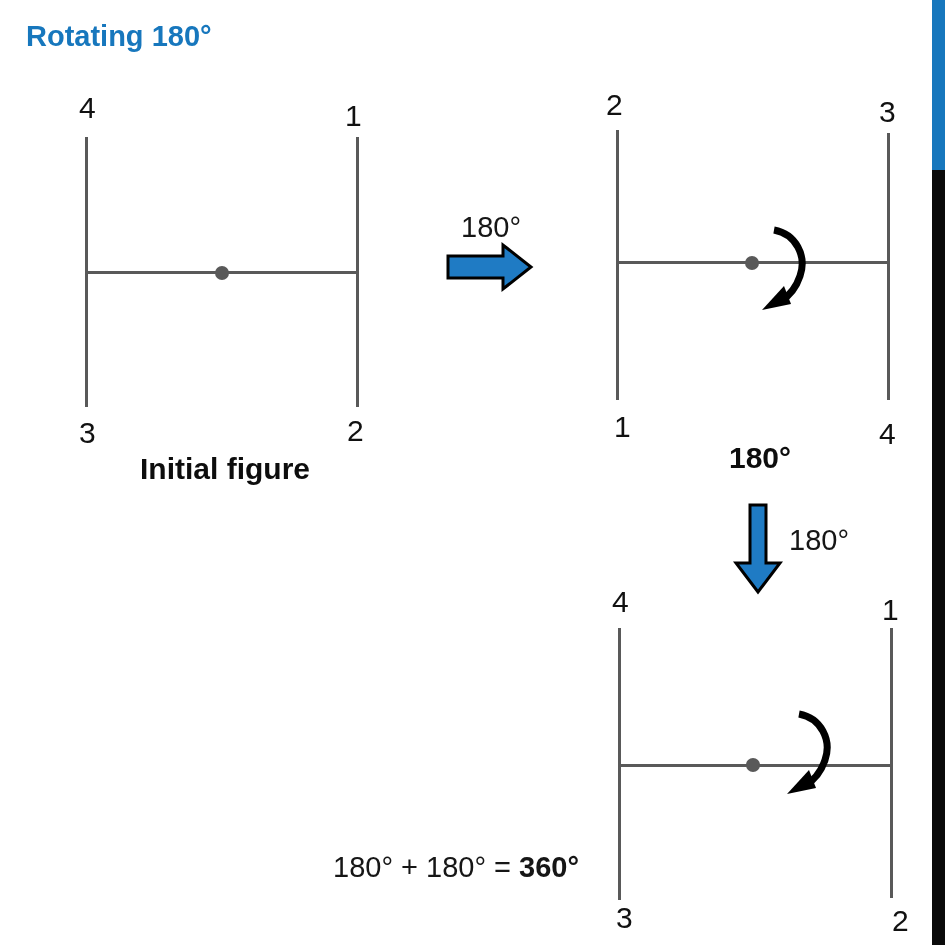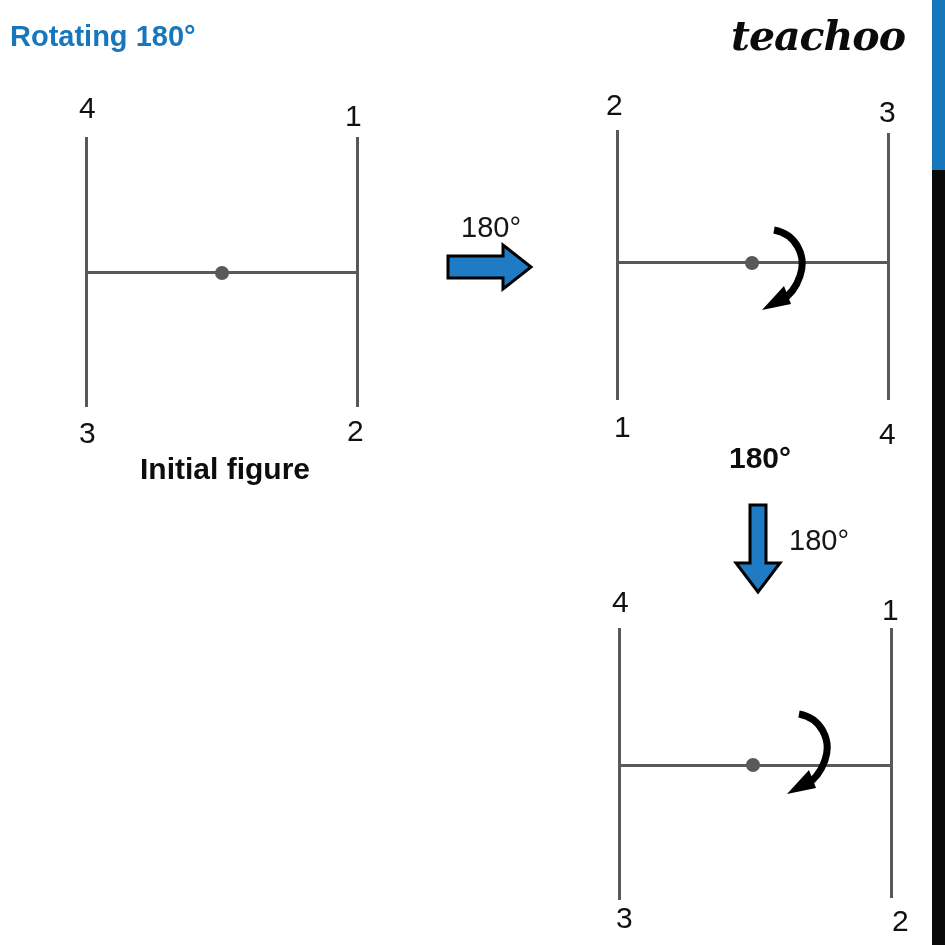--- a/index.html
+++ b/index.html
@@ -6,21 +6,21 @@
   .page{
     position:relative;
     width:945px;height:945px;
     background:#ffffff;
     overflow:hidden;
     font-family:"Liberation Sans", sans-serif;
     color:#111;
   }
   
   .title{
-    position:absolute;left:10px;top:20px;
+    position:absolute;left:26px;top:20px;
     font-size:29px;font-weight:bold;
     color:var(--accent,#1777bd);
     letter-spacing:0px;
   }
   .logo{
     position:absolute;right:40px;top:12px;
     font-family:"DejaVu Serif", serif;
     font-style:italic;font-weight:bold;
     font-size:41px;color:#0b0b0b;
     letter-spacing:-1px;
@@ -42,21 +42,20 @@
   .block-arrow polygon{fill:var(--arrow_fill,#1f7bc4);stroke:#000;stroke-width:3;stroke-linejoin:miter;}
   .rot-path{fill:none;stroke:#000;stroke-width:7;stroke-linecap:butt;}
   .rot-head{fill:#000;stroke:none;}
 </style>
 </head>
 <body>
 
 <div class="page">
 
   <div class="title">Rotating 180°</div>
-  <div class="logo">teachoo</div>
   <div class="edge-bar blue"></div>
   <div class="edge-bar black"></div>
 
   <div>
     <div class="vline" style="left:85px;top:137px;height:270px"></div>
     <div class="vline" style="left:356px;top:137px;height:270px"></div>
     <div class="hline" style="left:85px;top:271px;width:274px"></div>
     <div class="dot" style="left:215px;top:266px"></div>
     <div class="corner" style="left:79px;top:93px">4</div>
     <div class="corner" style="left:345px;top:101px">1</div>
@@ -99,14 +98,17 @@
     <svg style="left:775px;top:706px" width="60" height="95" viewBox="0 0 60 95">
       <path class="rot-path" d="M 24 8 C 46 12 57 34 50 54 C 46 66 39 74 31 79"></path>
       <polygon class="rot-head" points="34,64 12,88 41,82"></polygon>
     </svg>
     <div class="corner" style="left:612px;top:587px">4</div>
     <div class="corner" style="left:882px;top:595px">1</div>
     <div class="corner" style="left:616px;top:903px">3</div>
     <div class="corner" style="left:892px;top:906px">2</div>
   </div>
 
+  <div class="equation">
+    <span>180° + 180° = </span><span class="result">360°</span>
+  </div>
 
 </div>
 
 </body></html>

